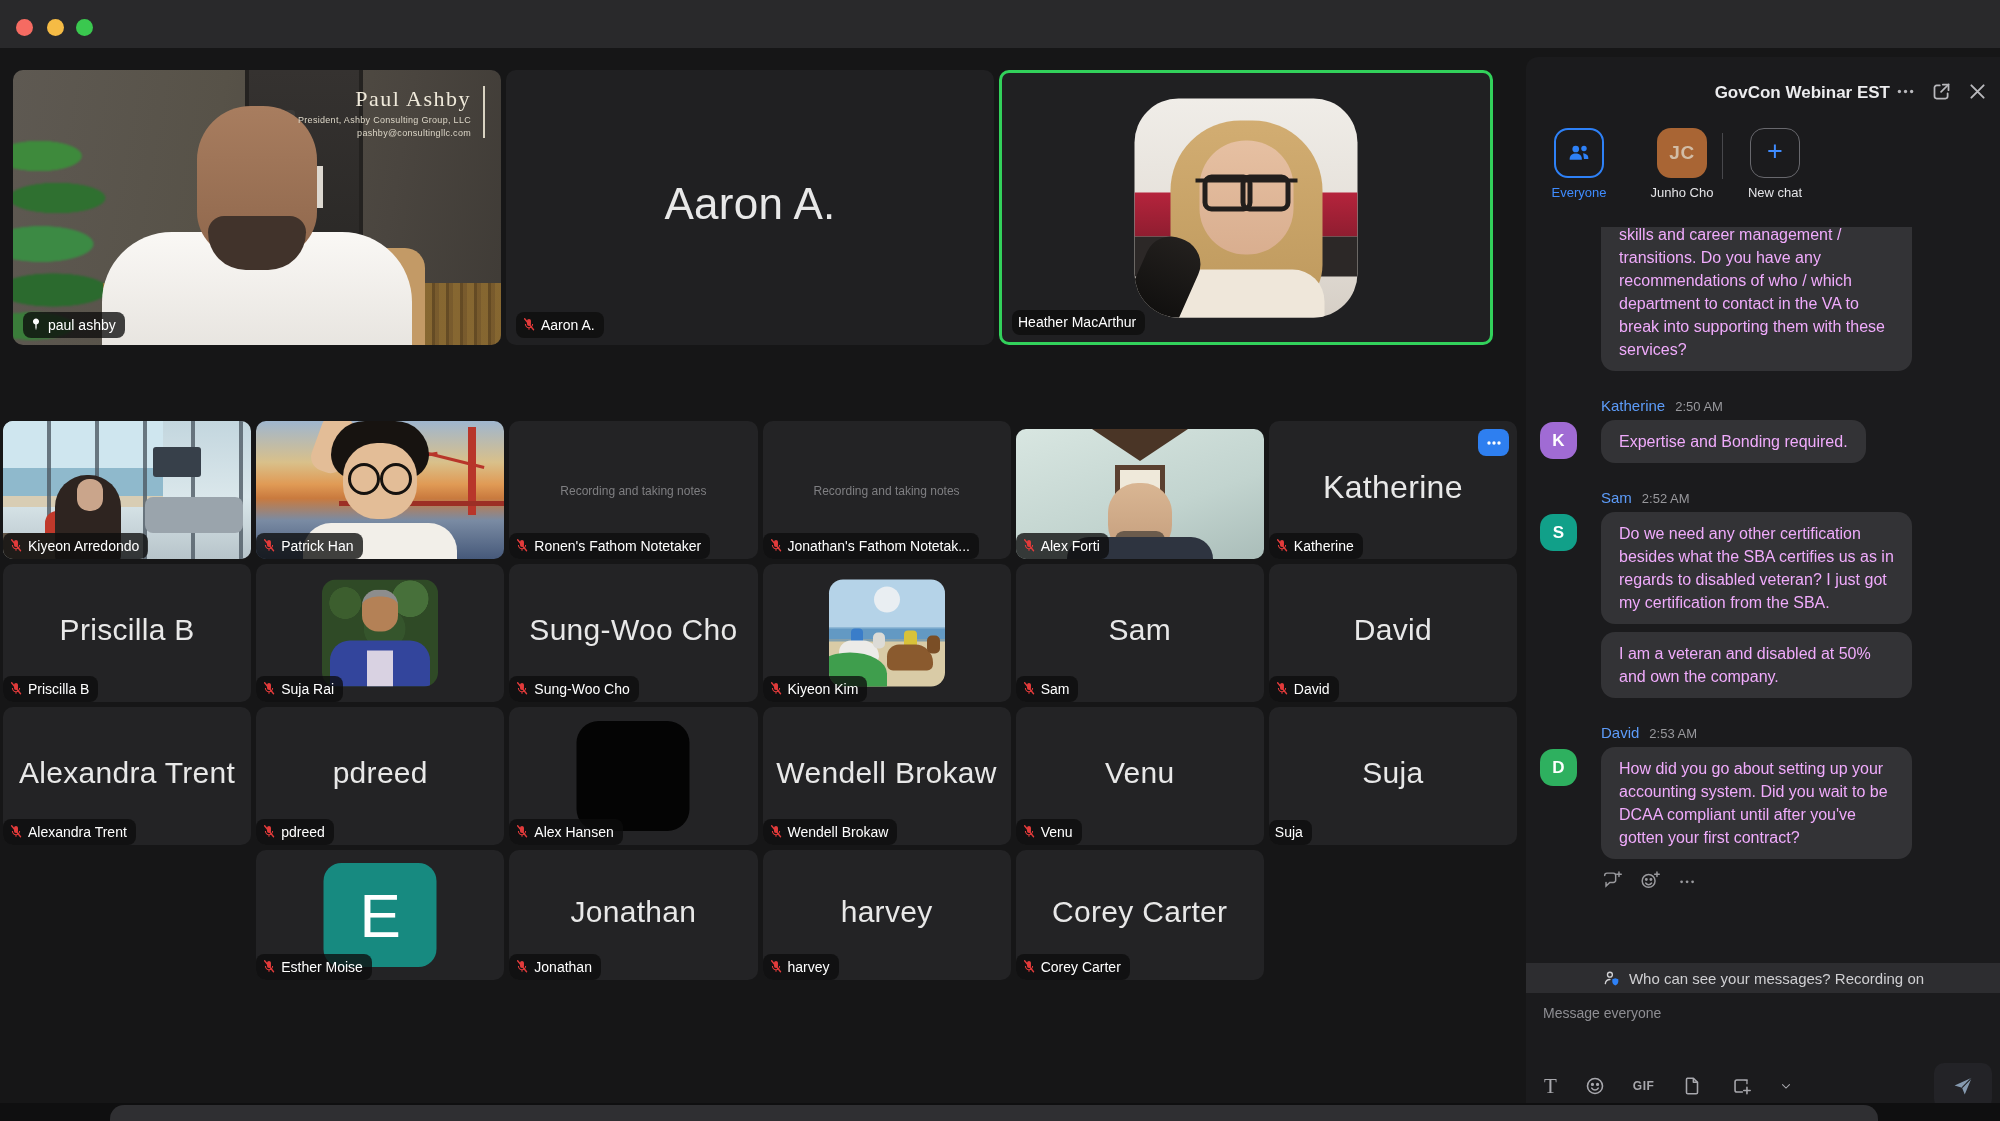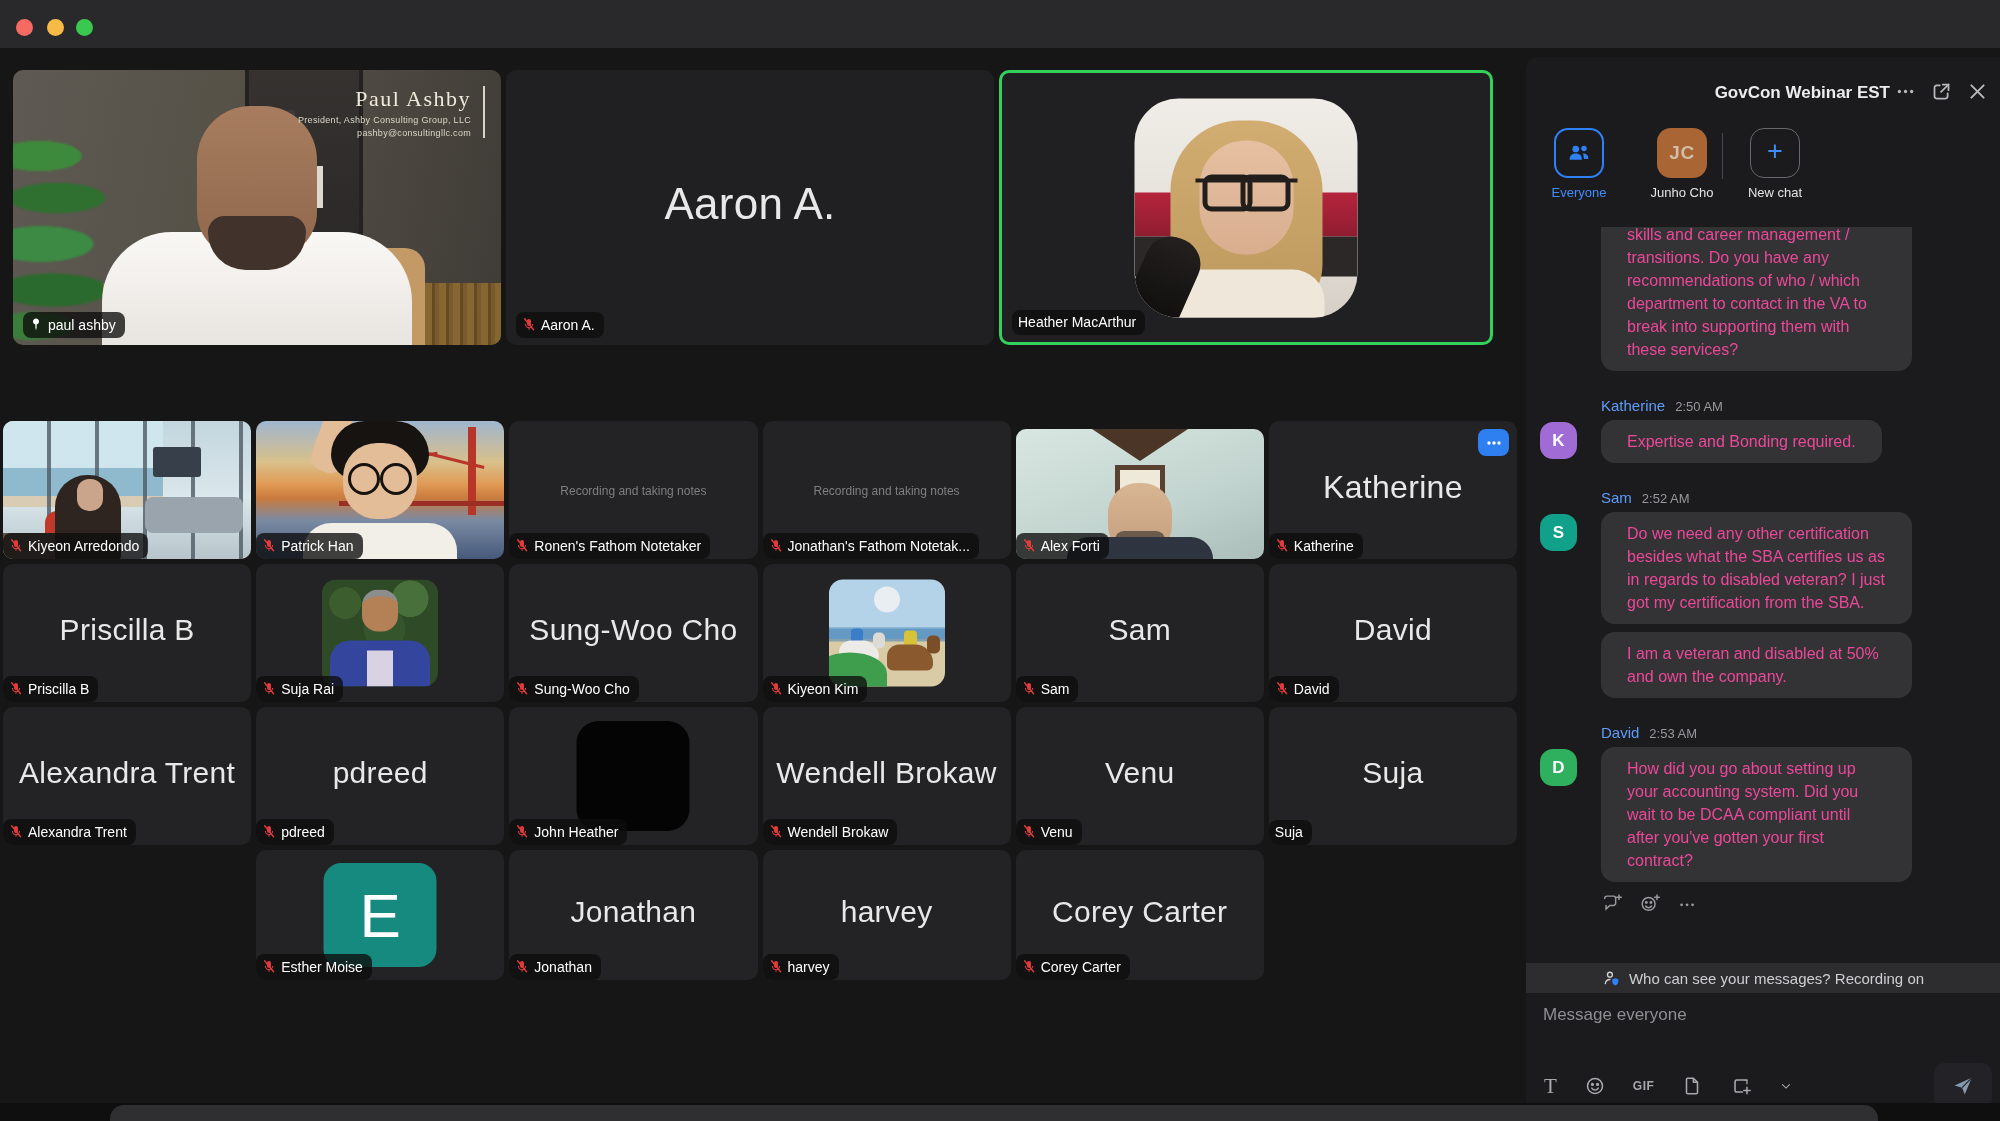--- a/index.html
+++ b/index.html
@@ -160,32 +160,32 @@
 
   .messages { position:absolute; left:0; right:0; top:170px; bottom:158px; overflow:hidden; }
   .msg { display:flex; gap:24px; padding-left:14px; margin-top:26px; }
   .msg-av { width:37px; height:37px; border-radius:13px; flex:none; margin-top:25px;
             display:flex; align-items:center; justify-content:center; color:#fff; font-size:17px; font-weight:700; }
   .msg-av.k{ background:#a06bd4; } .msg-av.s{ background:#11a089; } .msg-av.d{ background:#2eb05f; }
   .msg-av.spacer{ background:transparent; margin-top:0; }
   .m-head { display:flex; align-items:baseline; gap:10px; }
   .m-name { color:#5d9cf9; font-size:15px; font-weight:500; }
   .m-time { color:#98989c; font-size:13px; }
-  .bubble { width:fit-content; max-width:311px; background:#333336; color:#ec4899; font-size:16px; line-height:23px;
-            padding:10px 26px; border-radius:14px; margin-top:6px; }
+  .bubble { width:fit-content; max-width:311px; background:#333336; color:#f0abfc; font-size:16px; line-height:23px;
+            padding:10px 18px; border-radius:14px; margin-top:6px; }
   .bubble + .bubble { margin-top:8px; }
   .msg.cont { margin-top:-14px; }
   .msg.cont .bubble { margin-top:0; }
   .m-actions { display:flex; gap:16px; margin-top:10px; align-items:center; }
   .m-actions svg { width:22px; height:22px; }
 
   .notice-bar { position:absolute; left:0; right:0; top:906px; height:30px; background:#2d2d30;
                 display:flex; align-items:center; justify-content:center; gap:8px; color:#cfcfd2; font-size:15px; }
   .notice-bar svg { width:19px; height:19px; }
-  .composer-input { position:absolute; left:17px; top:948px; color:#8e8e93; font-size:17px; }
+  .composer-input { position:absolute; left:17px; top:948px; color:#8e8e93; font-size:14px; }
   .composer-toolbar { position:absolute; left:18px; top:1014px; display:flex; gap:27px; align-items:center; height:30px; }
   .ct-icon { display:flex; align-items:center; justify-content:center; }
   .ct-icon svg { width:22px; height:22px; }
   .fmt-t { font-family:"Liberation Serif",serif; font-size:21px; color:#a8a8ad; }
   .gif-lbl { font-size:12px; font-weight:700; color:#a8a8ad; letter-spacing:.5px; }
   .send-wrap { position:absolute; right:8px; top:1006px; width:58px; height:46px; background:#232327; border-radius:10px;
                display:flex; align-items:center; justify-content:center; }
   .send-wrap svg { width:22px; height:22px; }
 
   
@@ -515,21 +515,21 @@
         <div class="center-av jh-av"></div>
         <span class="tag">
           <span class="mic-slot">
   <svg viewBox="0 0 24 24" aria-hidden="true">
     <path d="M12 2.5c1.9 0 3.4 1.5 3.4 3.4v5.2c0 1.9-1.5 3.4-3.4 3.4s-3.4-1.5-3.4-3.4V5.9c0-1.9 1.5-3.4 3.4-3.4z" fill="#e23b3b"></path>
     <path d="M5.8 11.2c0 3.4 2.8 6.2 6.2 6.2s6.2-2.8 6.2-6.2" stroke="#e23b3b" stroke-width="1.8" fill="none"></path>
     <path d="M12 17.4v3.4" stroke="#e23b3b" stroke-width="1.8"></path>
     <path d="M4.5 2.2 19.8 21" stroke="#e23b3b" stroke-width="2.4" stroke-linecap="round"></path>
   </svg>
 </span>
-          <span>John Heather</span>
+          <span>Alex Hansen</span>
         </span>
       </div>
 
       <div class="tile">
         <div class="big">Wendell Brokaw</div>
         <span class="tag">
           <span class="mic-slot">
   <svg viewBox="0 0 24 24" aria-hidden="true">
     <path d="M12 2.5c1.9 0 3.4 1.5 3.4 3.4v5.2c0 1.9-1.5 3.4-3.4 3.4s-3.4-1.5-3.4-3.4V5.9c0-1.9 1.5-3.4 3.4-3.4z" fill="#e23b3b"></path>
     <path d="M5.8 11.2c0 3.4 2.8 6.2 6.2 6.2s6.2-2.8 6.2-6.2" stroke="#e23b3b" stroke-width="1.8" fill="none"></path>

